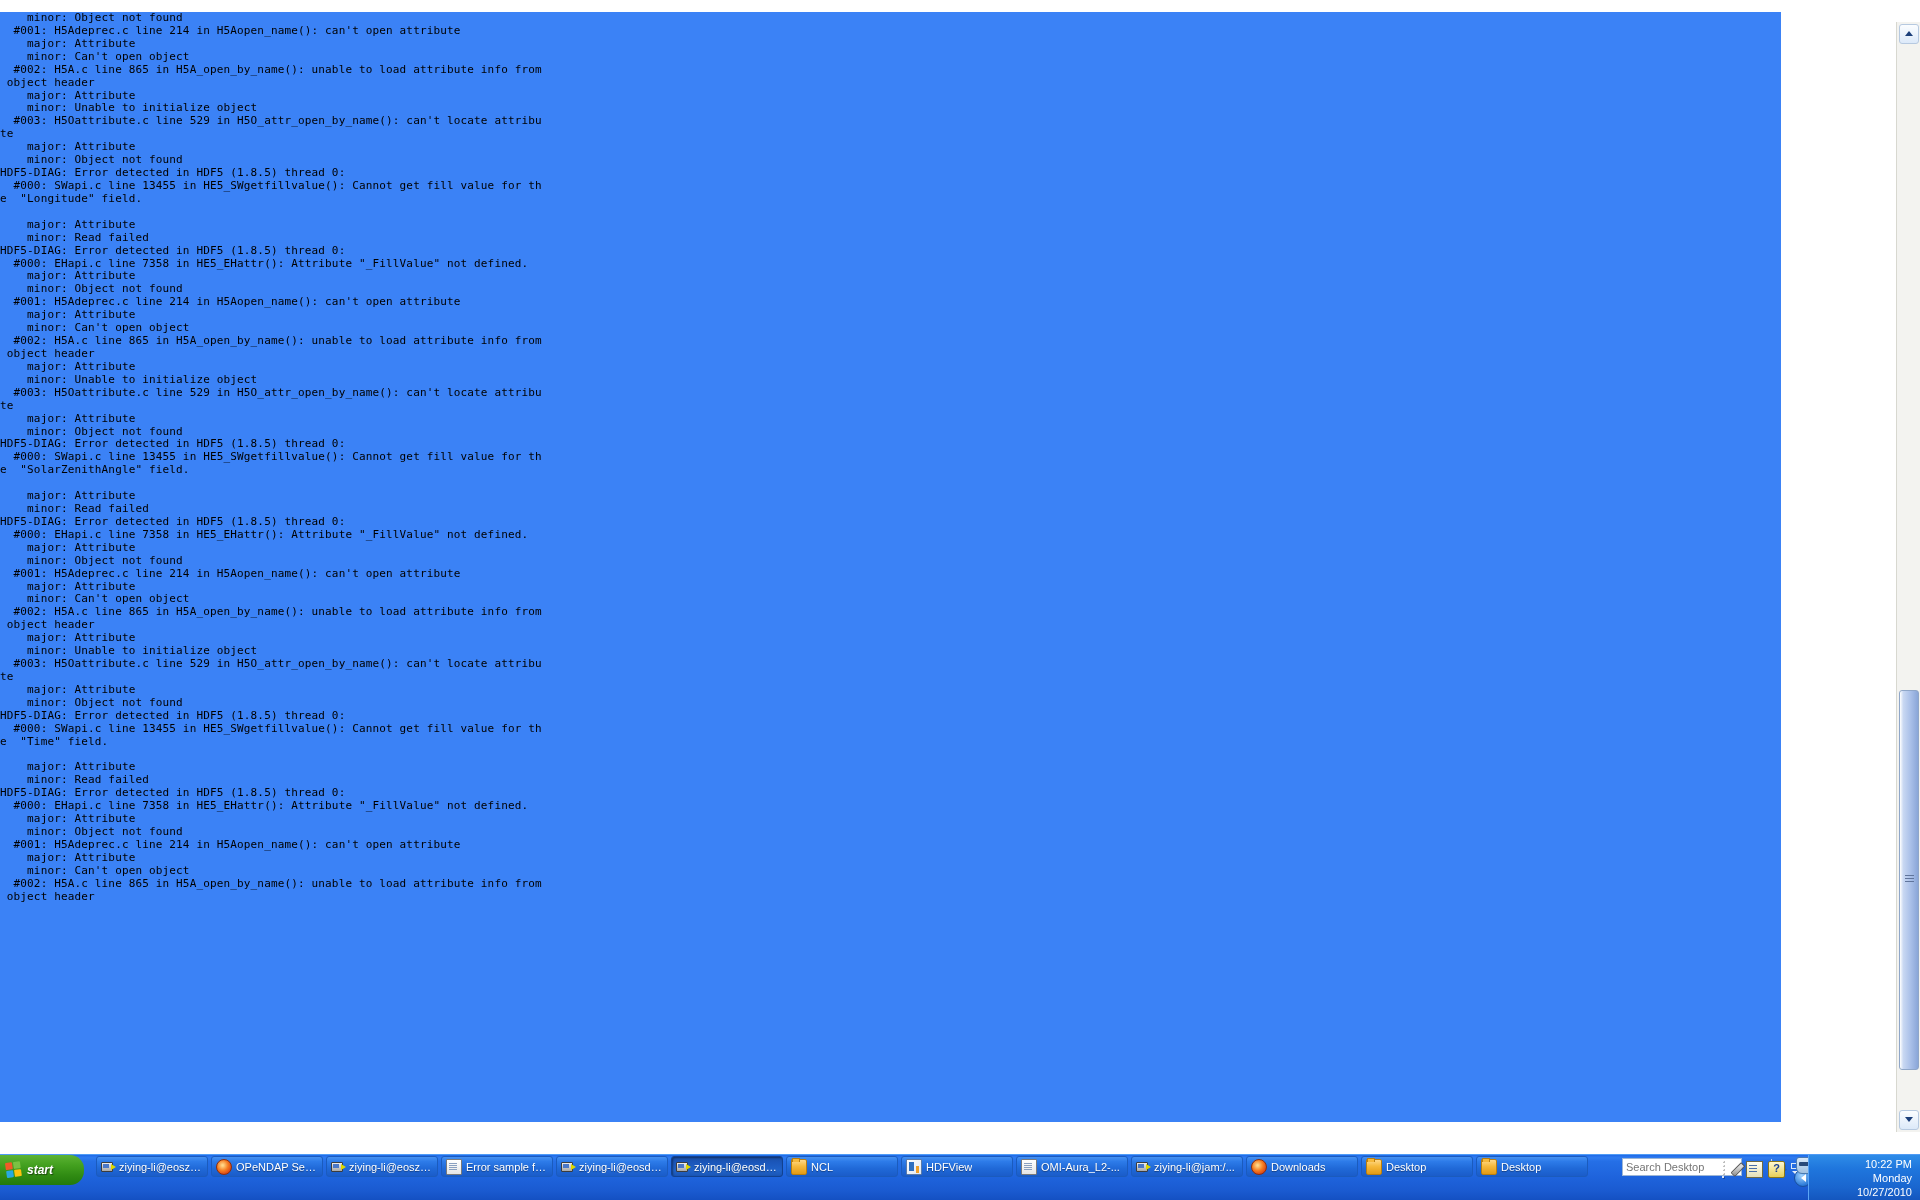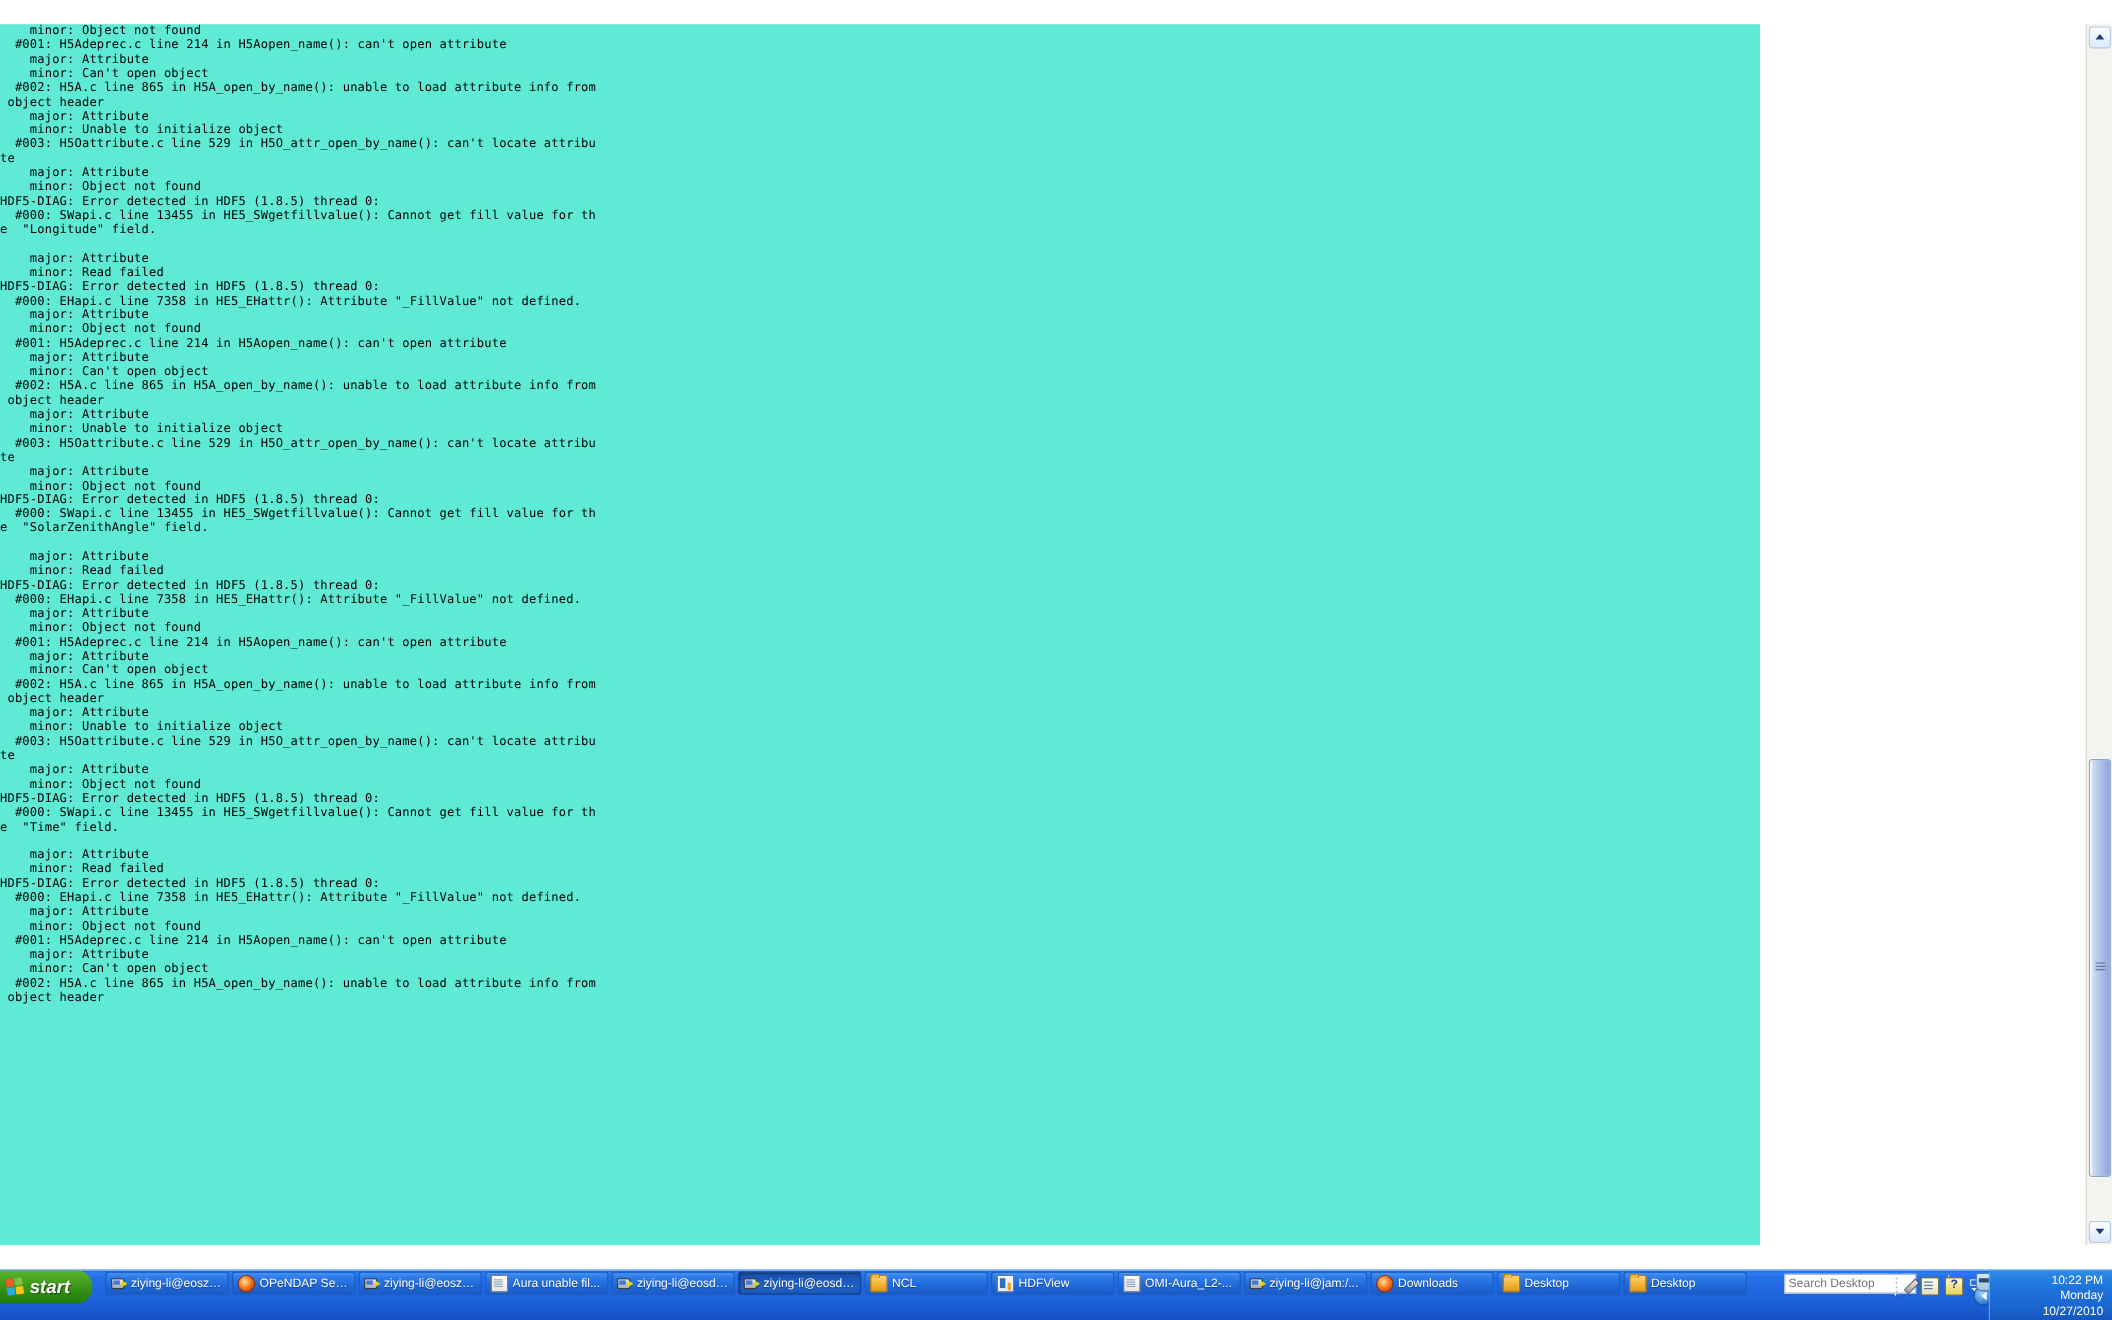--- a/index.html
+++ b/index.html
@@ -99,24 +99,24 @@
   .tb-btn .x1, .tb-btn .x2 {
     position: absolute; left: 7px; top: 7px;
     width: 14px; height: 2px; background: #ffffff;
   }
   .tb-btn .x1 { transform: rotate(45deg); }
   .tb-btn .x2 { transform: rotate(-45deg); }
 
   
   #terminal {
     position: absolute;
-    left: 0; top: 22px;
-    width: 1600px;
+    left: 0; top: 12px;
+    width: 1781px;
     height: 1110px;
-    background: #5eead4;
+    background: #3b82f6;
     overflow: hidden;
   }
   #term-text {
     font-family: "DejaVu Sans Mono", "Liberation Mono", monospace;
     font-size: 11px;
     line-height: 12.92px;
     color: #000000;
     white-space: pre;
     padding: 0 0 0 0;
     margin: 0;
@@ -211,21 +211,21 @@
     position: absolute;
     width: 7px; height: 7px;
     border-radius: 1px;
   }
   #start-flag i:nth-child(1){ left:0; top:0; background:#f05a28; }
   #start-flag i:nth-child(2){ left:8px; top:0; background:#7ac143; }
   #start-flag i:nth-child(3){ left:0; top:8px; background:#29a9e1; }
   #start-flag i:nth-child(4){ left:8px; top:8px; background:#ffc20e; }
   #start-label {
     color: #ffffff;
-    font-size: 17px;
+    font-size: 12px;
     font-style: italic;
     font-weight: bold;
     text-shadow: 1px 1px 1px rgba(0,0,0,0.5);
   }
 
   .handle {
     width: 5px; height: 20px;
     margin: 0 4px;
     background-image:
       radial-gradient(circle, rgba(255,255,255,0.85) 1px, transparent 1px),
@@ -683,21 +683,21 @@
         </div>
         <div class="task-btn">
           <span class="ti term">
             <span class="pcb"></span>
             <span class="yar"></span>
           </span>
           <span class="tlabel">ziying-li@eoszo...</span>
         </div>
         <div class="task-btn">
           <span class="ti doc"></span>
-          <span class="tlabel">Aura unable fil...</span>
+          <span class="tlabel">Error sample fil...</span>
         </div>
         <div class="task-btn">
           <span class="ti term">
             <span class="pcb"></span>
             <span class="yar"></span>
           </span>
           <span class="tlabel">ziying-li@eosda...</span>
         </div>
         <div class="task-btn active">
           <span class="ti term">

